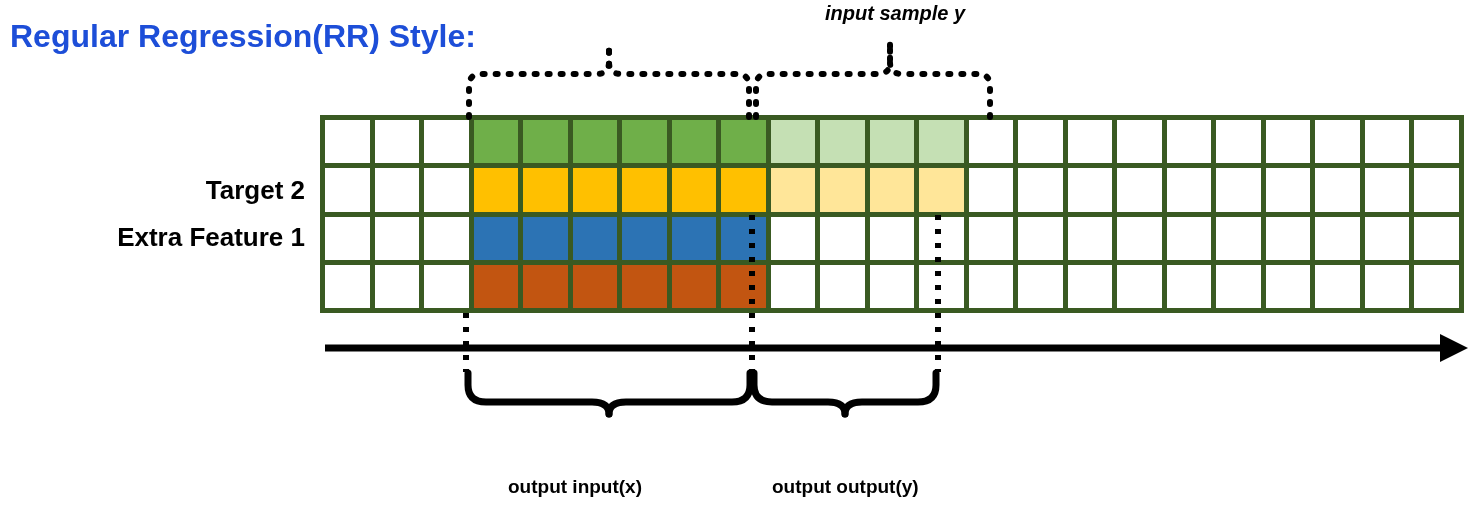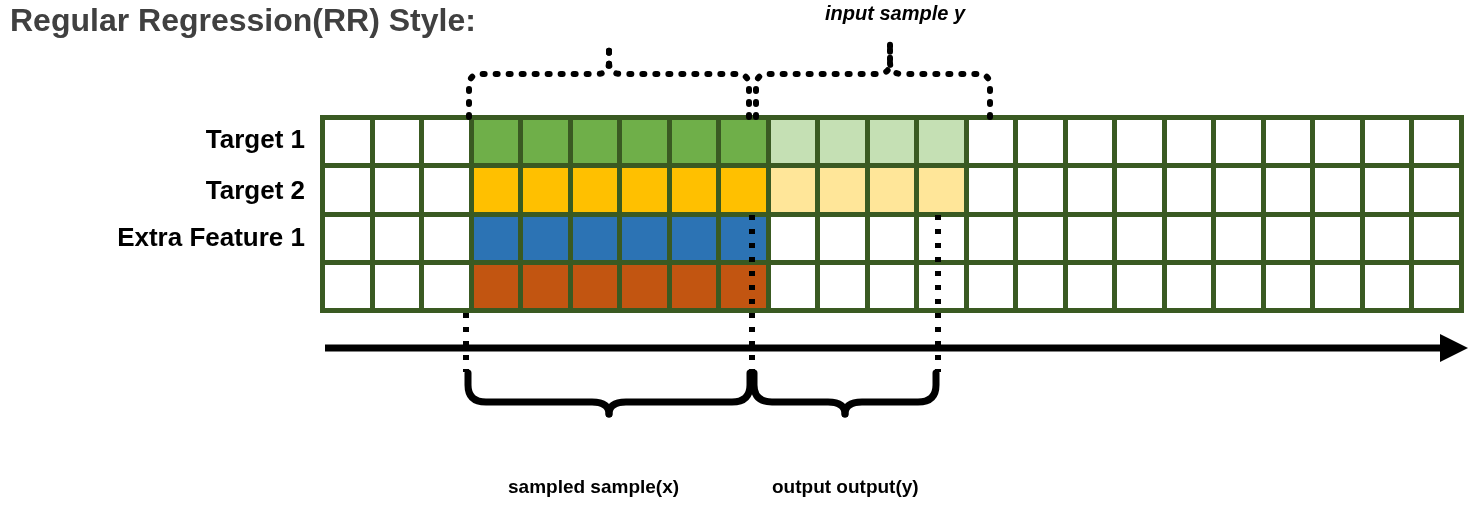--- a/index.html
+++ b/index.html
@@ -7,22 +7,22 @@
     width:1476px;height:516px;
     background:#ffffff;
     font-family:"Liberation Sans", sans-serif;
     overflow:hidden;
     position:relative;
   }
   #stage{position:absolute;left:0;top:0;width:1476px;height:516px;}
   .abs{position:absolute;}
 
   #page-title{
-    left:10px; top:2px;
-    font-size:32px; font-weight:700; color:#404040;
+    left:10px; top:18px;
+    font-size:32px; font-weight:700; color:#1d4ed8;
     letter-spacing:0px; white-space:nowrap;text-align:center;
   }
 
   .top-note{
     font-size:20px; font-style:italic; font-weight:600; color:#000;
     white-space:nowrap; text-align:center;
   }
 
   .row-label{
     font-size:26px; font-weight:700; color:#000;
@@ -59,21 +59,20 @@
 </head>
 <body>
 
 <div id="stage">
 
   <div class="abs" id="page-title">Regular Regression(RR) Style:</div>
 
 
   <div class="abs top-note" style="left:745px;top:2px;width:300px;">input sample y</div>
 
-  <div class="abs row-label" style="top:124px;">Target 1</div>
   <div class="abs row-label" style="top:175px;">Target 2</div>
   <div class="abs row-label" style="top:222px;">Extra Feature 1</div>
 
   <div class="abs" id="grid">
       <div class="cell" style="background: rgb(255, 255, 255);"></div>
       <div class="cell" style="background: rgb(255, 255, 255);"></div>
       <div class="cell" style="background: rgb(255, 255, 255);"></div>
       <div class="cell" style="background: rgb(111, 175, 73);"></div>
       <div class="cell" style="background: rgb(111, 175, 73);"></div>
       <div class="cell" style="background: rgb(111, 175, 73);"></div>
@@ -160,21 +159,21 @@
       <div class="cell" style="background: rgb(255, 255, 255);"></div>
       <div class="cell" style="background: rgb(255, 255, 255);"></div>
       <div class="cell" style="background: rgb(255, 255, 255);"></div>
       <div class="cell" style="background: rgb(255, 255, 255);"></div>
       <div class="cell" style="background: rgb(255, 255, 255);"></div>
       <div class="cell" style="background: rgb(255, 255, 255);"></div>
     </div>
 
 
   <div class="abs brace-caption" style="left:508px;top:422px;">
-    <div>sampled sample(x)</div>
+    <div>output input(x)</div>
     
     
   </div>
 
   <div class="abs brace-caption" style="left:772px;top:422px;">
     <div>output output(y)</div>
     
     
   </div>
 

